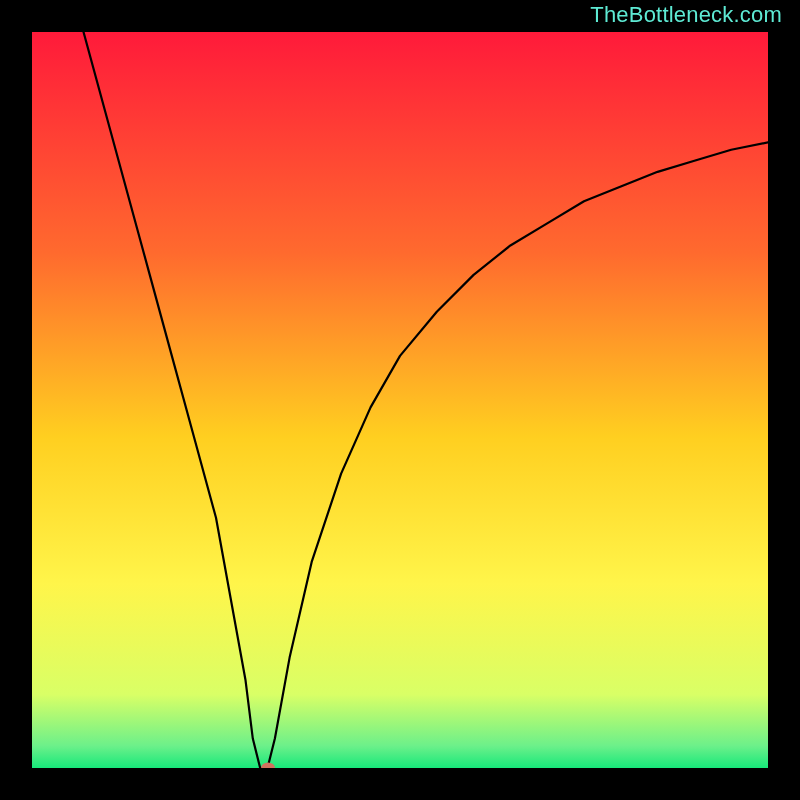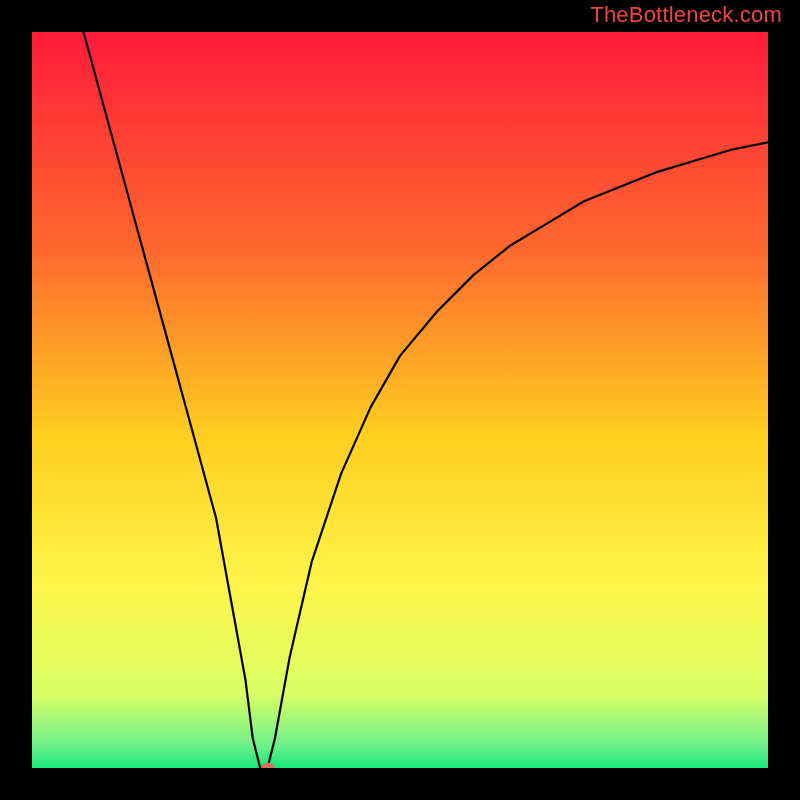--- a/index.html
+++ b/index.html
@@ -14,21 +14,21 @@
   .frame {
     position: relative;
     width: 800px;
     height: 800px;
     background: #000;
   }
   .watermark {
     position: absolute;
     top: 2px;
     right: 18px;
-    color: #ef4444;
+    color: #5eead4;
     font-size: 22px;
     font-weight: 400;
     letter-spacing: 0.2px;
     z-index: 20;
   }
   .plot-outer {
     position: absolute;
     left: 32px;
     right: 32px;
     top: 32px;

